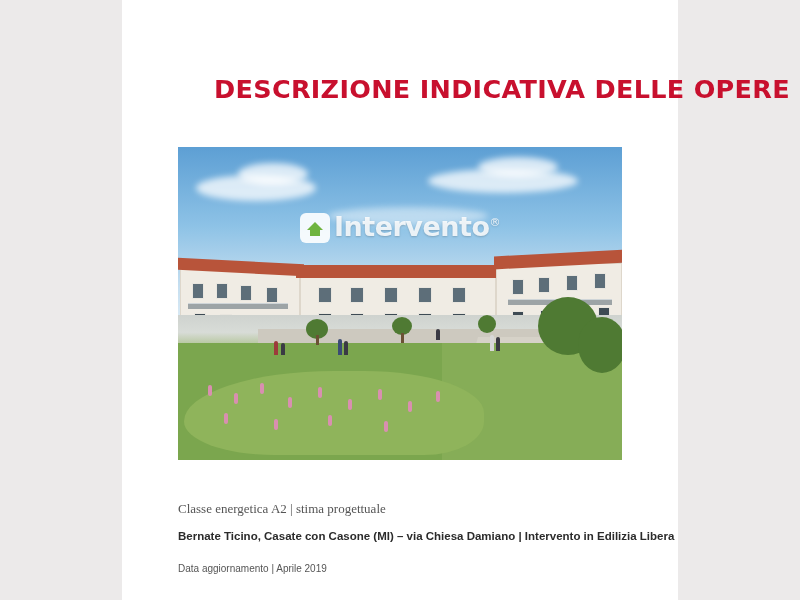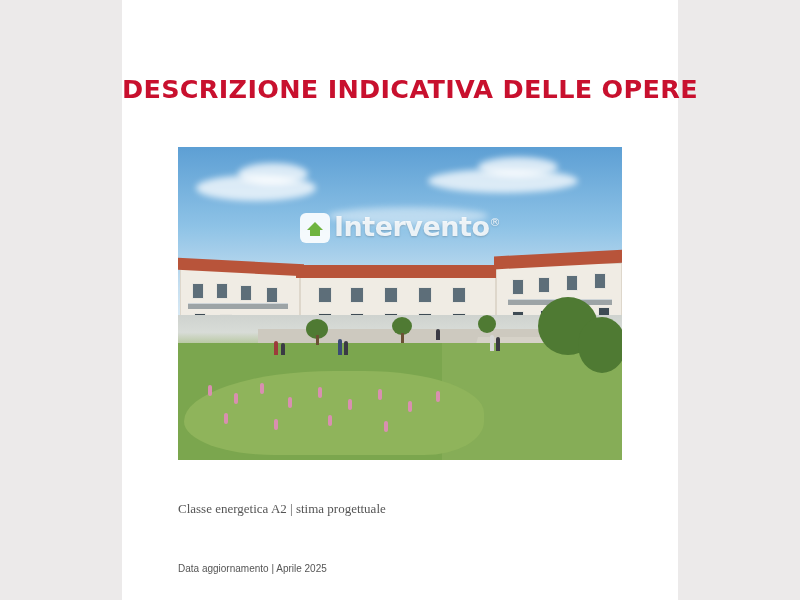--- a/index.html
+++ b/index.html
@@ -28,21 +28,21 @@
     top: 0;
     width: 556px;
     height: 600px;
     background: #ffffff;
   }
   .doc-title {
     position: absolute;
     left: 0;
     top: 74px;
     width: 668px;
-    text-align: left;
+    text-align: right;
     font-size: 25.5px;
     font-weight: bold;
     letter-spacing: 0.3px;
     color: #c8102e;
     font-family: "DejaVu Sans", sans-serif;
     white-space: nowrap;
   }
   
   .render-wrap {
     position: absolute;
@@ -315,17 +315,18 @@
       <div class="flower" style="left:150px; top:268px;"></div>
       <div class="flower" style="left:206px; top:274px;"></div>
 
       <div class="watermark">
         <span class="wm-logo"></span><span>Intervento</span><span class="wm-reg">®</span>
       </div>
     </div>
 
     <div class="cap cap-energy">Classe energetica A2 | stima progettuale</div>
 
-
-    <div class="cap cap-date">Data aggiornamento | Aprile 2025</div>
+    <div class="cap cap-main">Bernate Ticino, Casate con Casone (MI) – via Chiesa Damiano  |  Intervento in Edilizia Libera</div>
+
+    <div class="cap cap-date">Data aggiornamento | Aprile 2019</div>
 
   </div>
 </div>
 
 </body></html>

